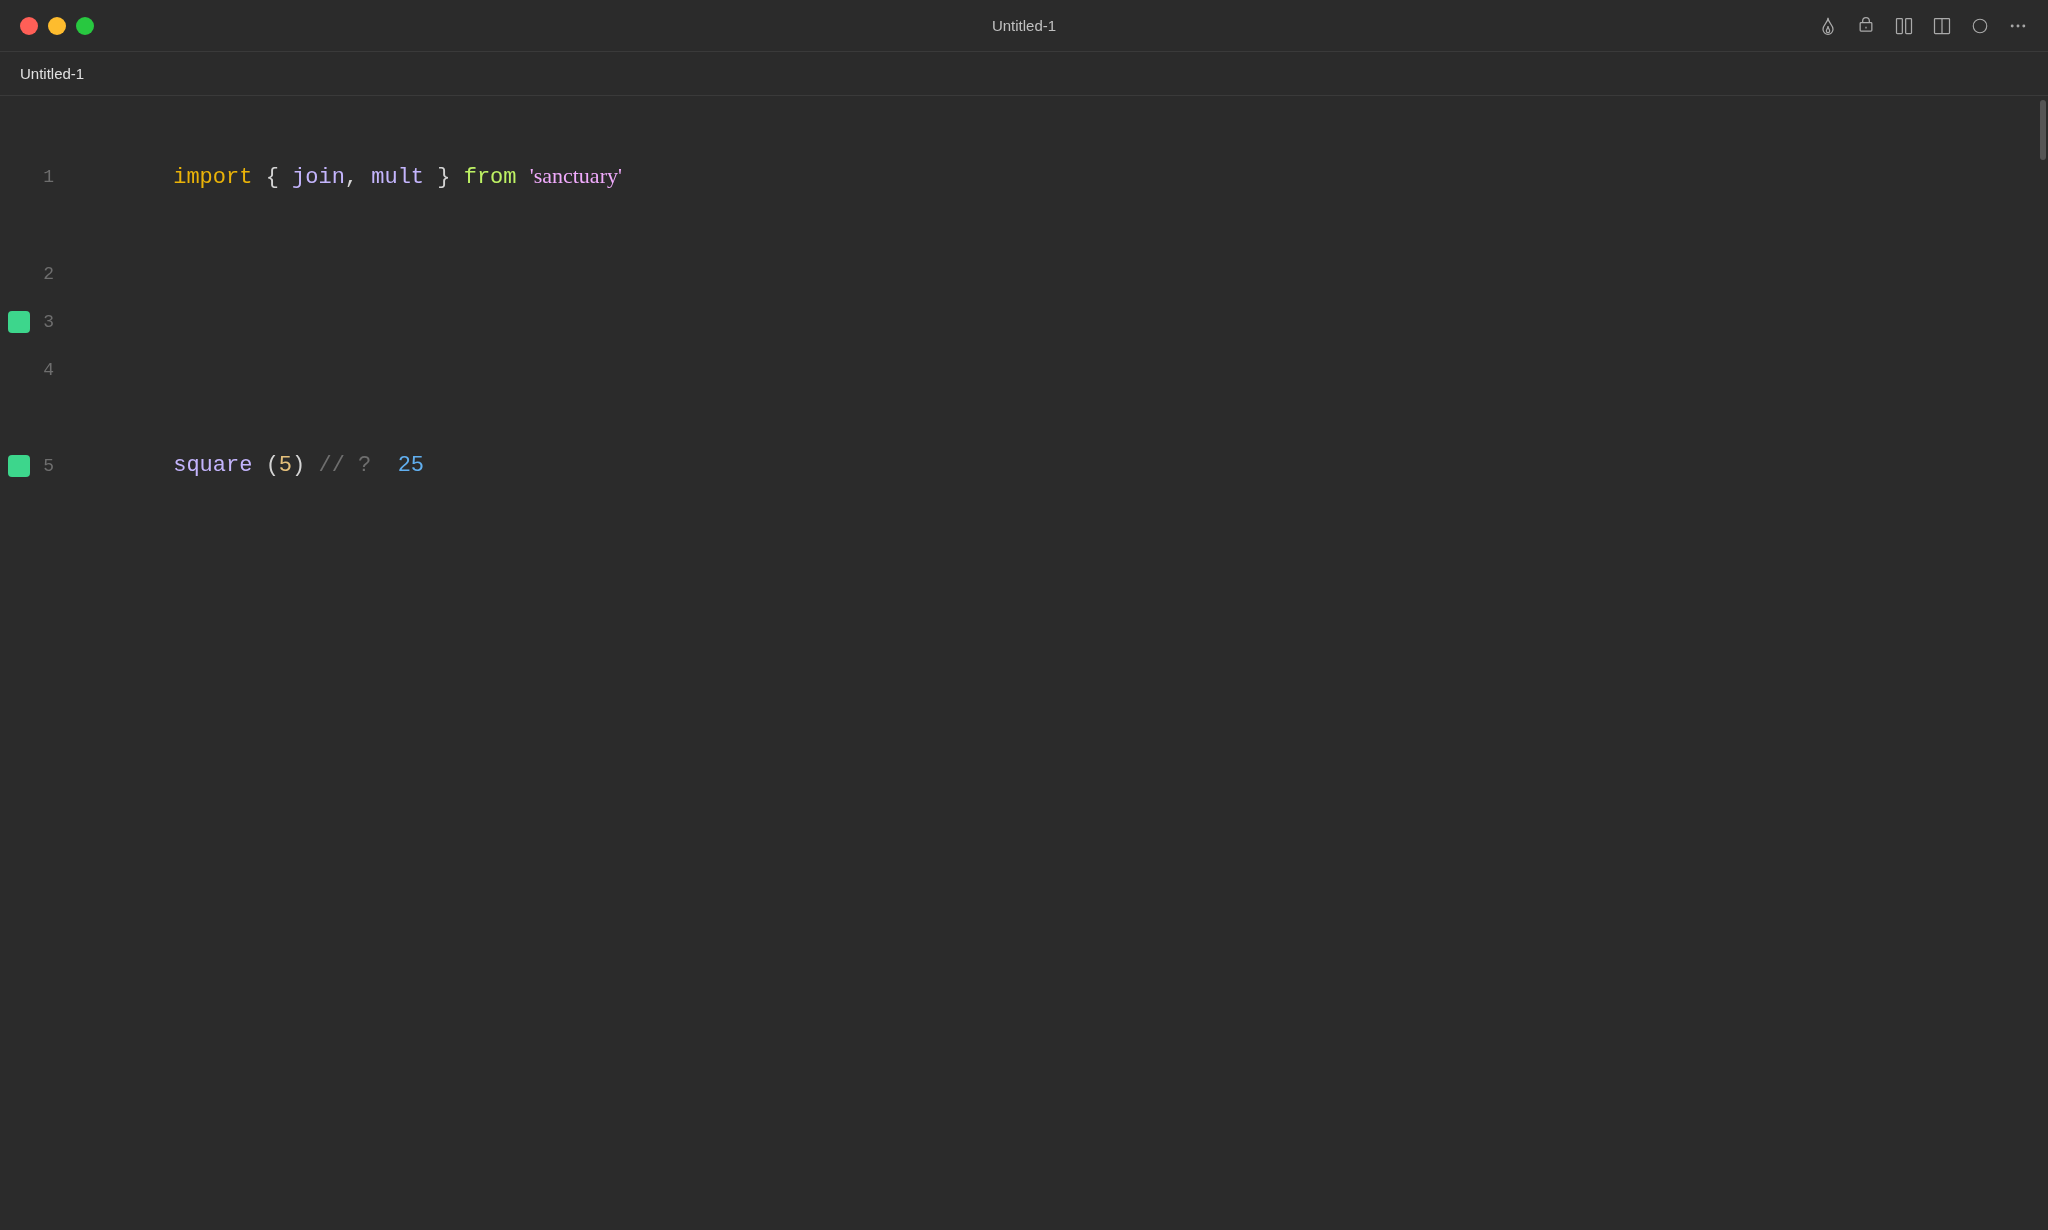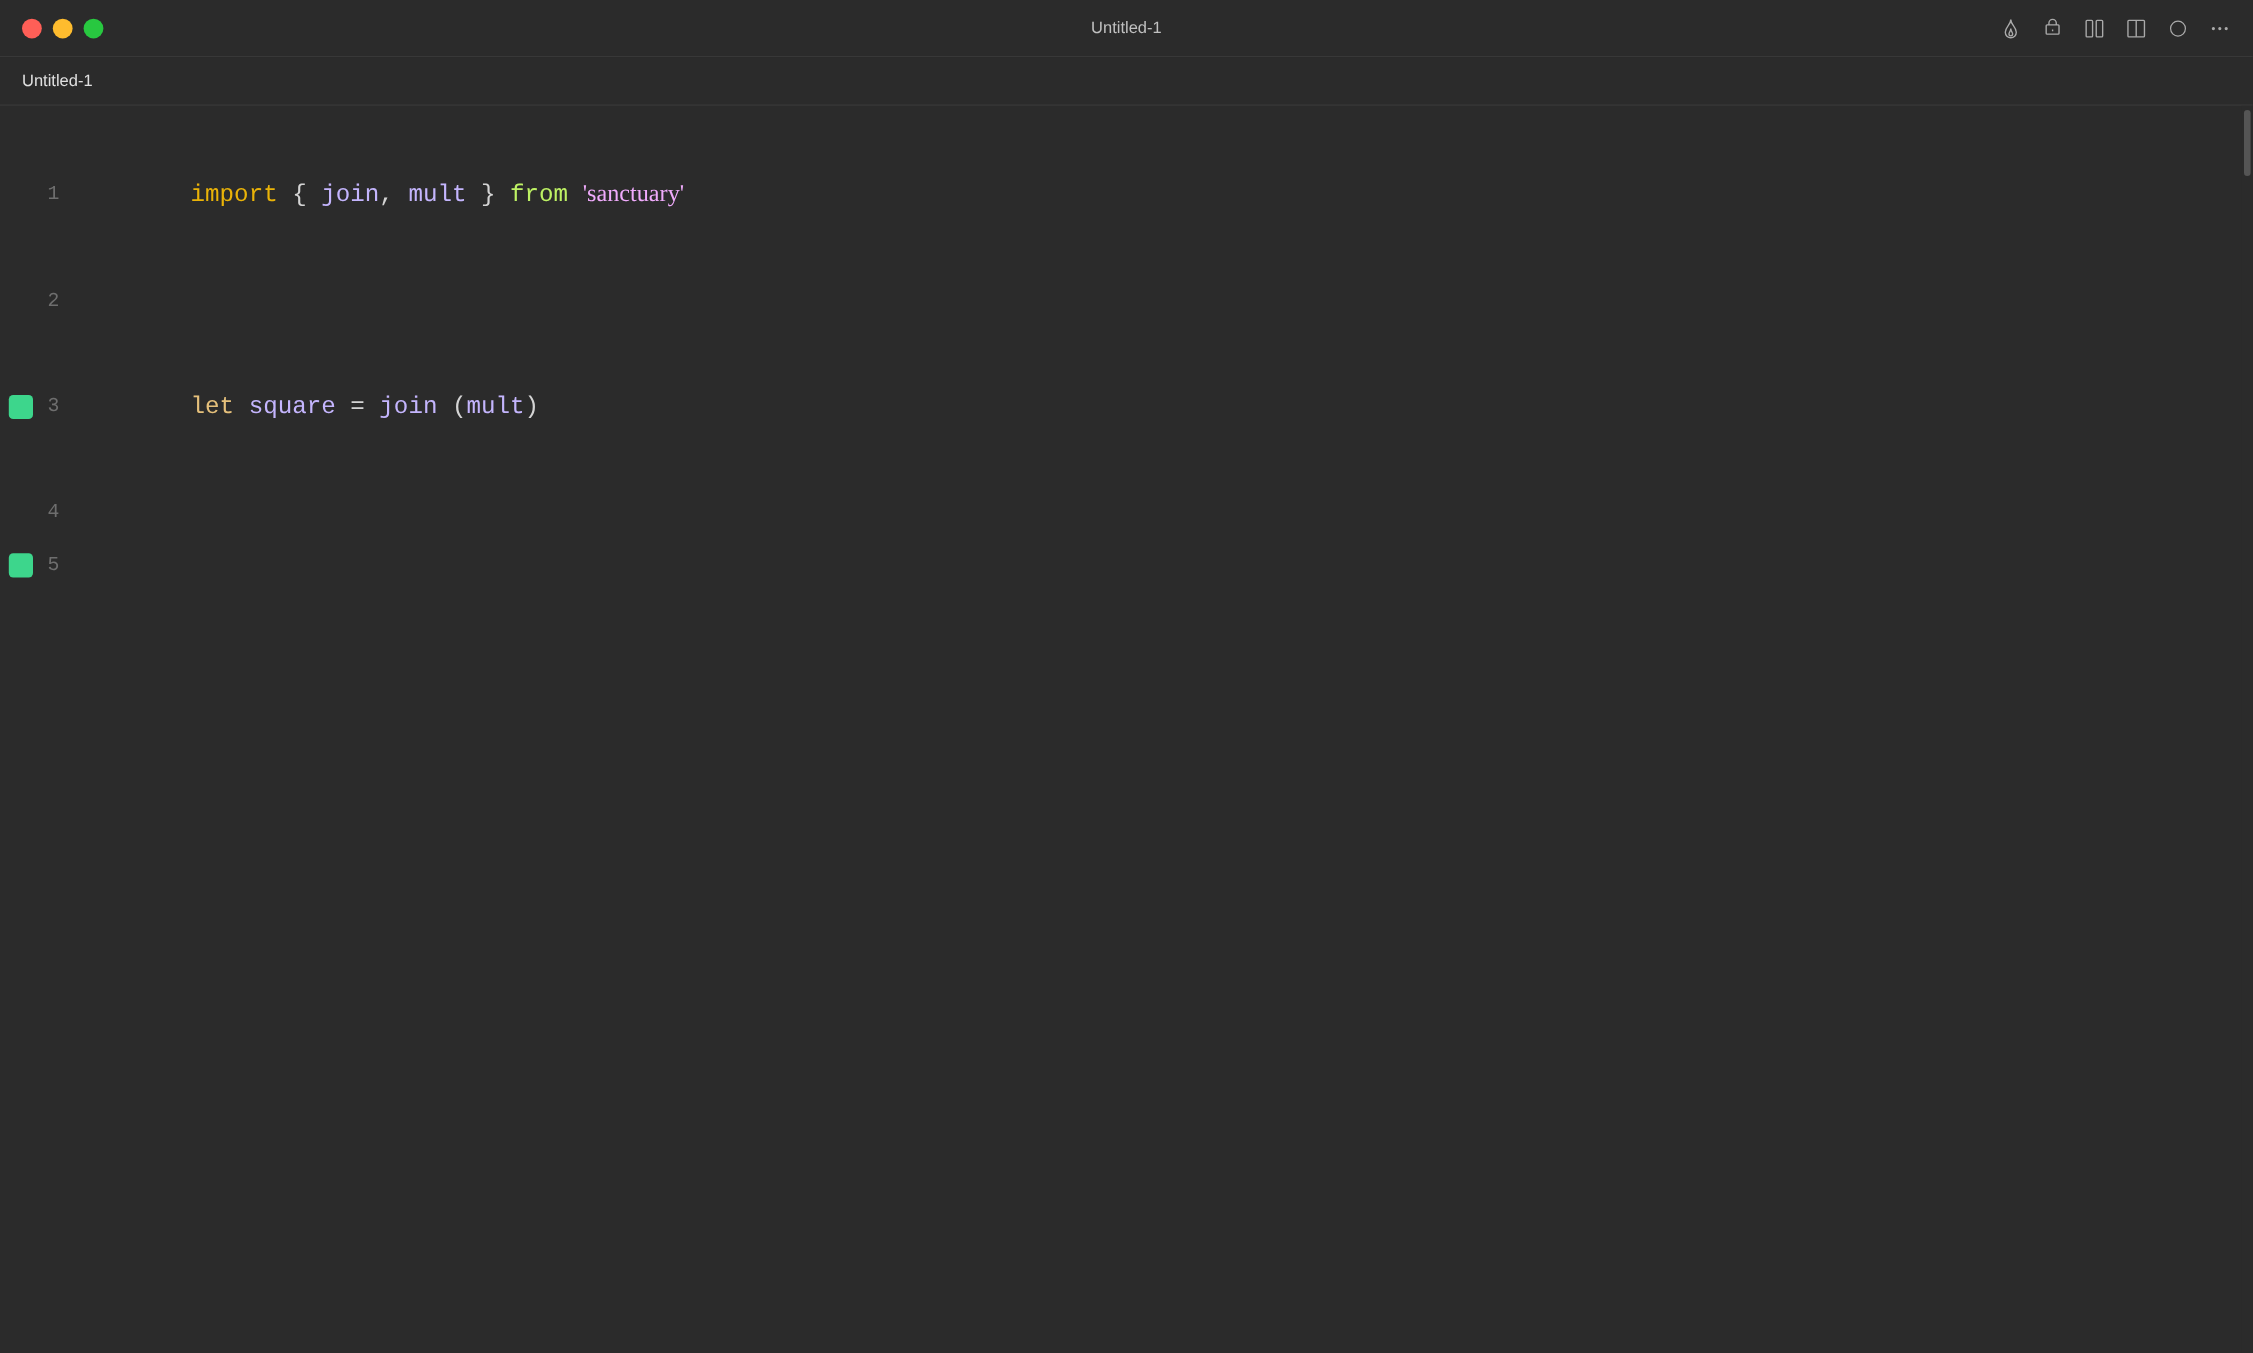--- a/index.html
+++ b/index.html
@@ -261,35 +261,35 @@
       <span class="line-number">2</span>
     </div>
     <div class="code-content"></div>
   </div>
 
   <div class="code-line">
     <span class="breakpoint"></span>
     <div class="gutter">
       <span class="line-number">3</span>
     </div>
+  </div>
+
+  <div class="code-line">
+    <div class="gutter">
+      <span class="line-number">4</span>
+    </div>
+    <div class="code-content"></div>
+  </div>
+
+  <div class="code-line">
+    <span class="breakpoint"></span>
+    <div class="gutter">
+      <span class="line-number">5</span>
+    </div>
     <div class="code-content">
-      <span class="kw-let">let</span><span class="identifier"> square </span><span class="op">=</span><span class="identifier"> join </span><span class="punctuation">(</span><span class="identifier">mult</span><span class="punctuation">)</span>
-    </div>
-  </div>
-
-  <div class="code-line">
-    <div class="gutter">
-      <span class="line-number">4</span>
-    </div>
-    <div class="code-content"></div>
-  </div>
-
-  <div class="code-line">
-    <span class="breakpoint"></span>
-    <div class="gutter">
-      <span class="line-number">5</span>
+      <span class="identifier">square </span><span class="punctuation">(</span><span class="number">5</span><span class="punctuation">)</span><span class="comment"> // ?</span><span class="result-val">  25</span>
     </div>
   </div>
 
   <div class="scrollbar">
     <div class="scrollbar-thumb"></div>
   </div>
 </div>
 
 </body></html>

